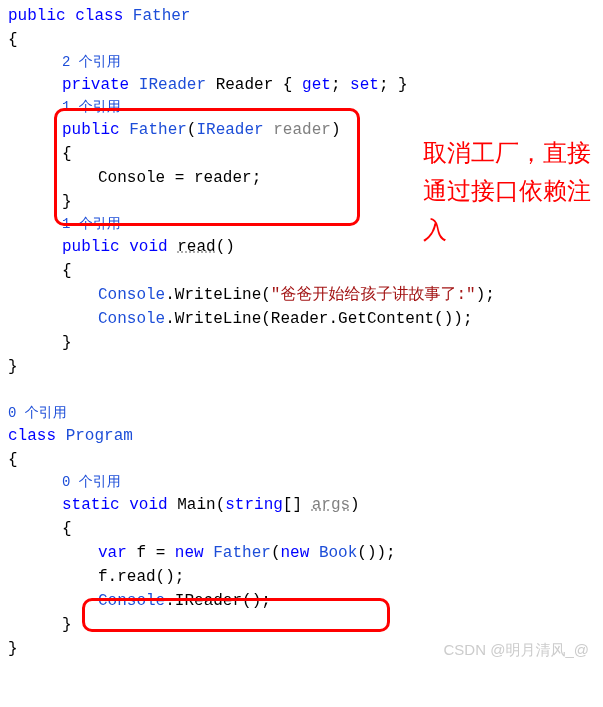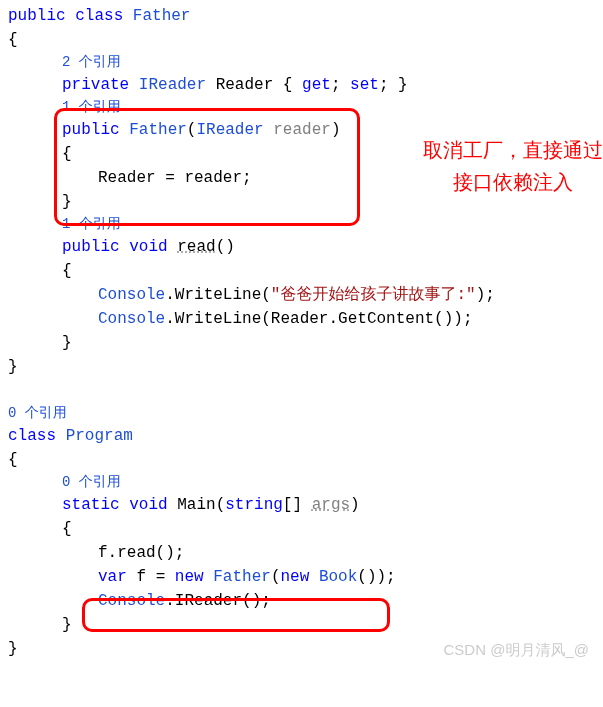--- a/index.html
+++ b/index.html
@@ -24,27 +24,26 @@
       position: absolute;
       border: 3px solid #ff0000;
       border-radius: 10px;
       pointer-events: none;
     }
     .callout1 { left: 46px; top: 104px; width: 306px; height: 118px; }
     .callout2 { left: 74px; top: 594px; width: 308px; height: 34px; }
     .annotation {
       position: absolute;
       color: #ff0000;
-      font-size: 20px;
+      font-size: 24px;
       line-height: 1.6;
       font-family: 'Microsoft YaHei', sans-serif;
       left: 415px;
       top: 130px;
       width: 180px;
-      text-align: center;
     }
     .watermark {
       position: absolute;
       right: 6px;
       bottom: 0;
       color: #cccccc;
       font-size: 15px;
       font-family: 'Microsoft YaHei', sans-serif;
     }
     .indent2 { padding-left: 54px; }
@@ -56,40 +55,40 @@
 
 <div class="codeblock">
 
 <div class="line"><span class="kw">public</span> <span class="kw">class</span> <span class="type">Father</span></div>
 <div class="line"><span>{</span></div>
 <div class="line indent2 ref"><span>2 个引用</span></div>
 <div class="line indent2"><span class="kw">private</span> <span class="type">IReader</span> <span>Reader</span> { <span class="kw">get</span>; <span class="kw">set</span>; }</div>
 <div class="line indent2 ref"><span>1 个引用</span></div>
 <div class="line indent2"><span class="kw">public</span> <span class="type">Father</span>(<span class="type">IReader</span> <span class="param">reader</span>)</div>
 <div class="line indent2"><span>{</span></div>
-<div class="line indent3"><span>Reader = reader;</span></div>
+<div class="line indent3"><span>Console = reader;</span></div>
 <div class="line indent2"><span>}</span></div>
 <div class="line indent2 ref"><span>1 个引用</span></div>
 <div class="line indent2"><span class="kw">public</span> <span class="kw">void</span> <span style="text-decoration:underline dotted #999;">read</span>()</div>
 <div class="line indent2"><span>{</span></div>
 <div class="line indent3"><span class="type">Console</span>.<span>WriteLine</span>(<span class="str">"爸爸开始给孩子讲故事了:"</span>);</div>
 <div class="line indent3"><span class="type">Console</span>.<span>WriteLine</span>(<span>Reader</span>.<span>GetContent</span>());</div>
 <div class="line indent2"><span>}</span></div>
 <div class="line"><span>}</span></div>
 
 <div class="line">&nbsp;</div>
 
 <div class="line ref"><span>0 个引用</span></div>
 <div class="line"><span class="kw">class</span> <span class="type">Program</span></div>
 <div class="line"><span>{</span></div>
 <div class="line indent2 ref"><span>0 个引用</span></div>
 <div class="line indent2"><span class="kw">static</span> <span class="kw">void</span> <span>Main</span>(<span class="kw">string</span>[] <span class="args">args</span>)</div>
 <div class="line indent2"><span>{</span></div>
+<div class="line indent3"><span class="kw">var</span> <span>f</span> = <span class="kw">new</span> <span class="type">Father</span>(<span class="kw">new</span> <span class="type">Book</span>());</div>
 <div class="line indent3"><span>f.read();</span></div>
-<div class="line indent3"><span class="kw">var</span> <span>f</span> = <span class="kw">new</span> <span class="type">Father</span>(<span class="kw">new</span> <span class="type">Book</span>());</div>
 <div class="line indent3"><span class="type">Console</span>.<span>IReader</span>();</div>
 <div class="line indent2"><span>}</span></div>
 <div class="line"><span>}</span></div>
 
 <div class="callout callout1"></div>
 <div class="callout callout2"></div>
 <div class="annotation">取消工厂，直接通过接口依赖注入</div>
 <div class="watermark">CSDN @明月清风_@</div>
 
 </div>

